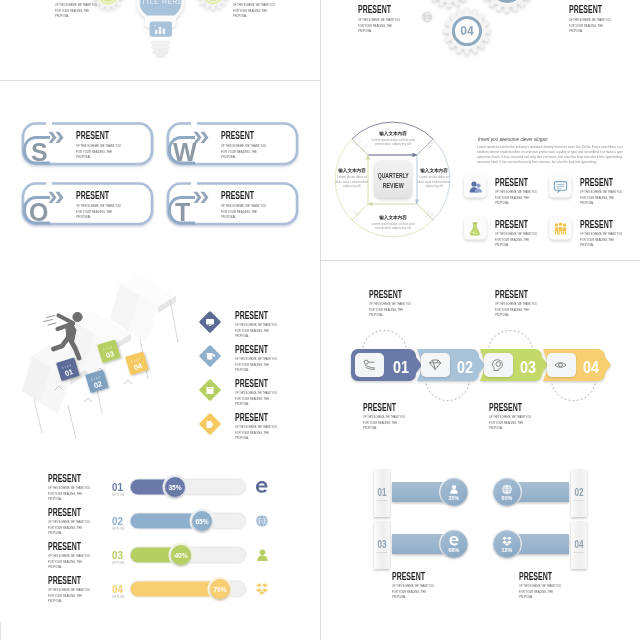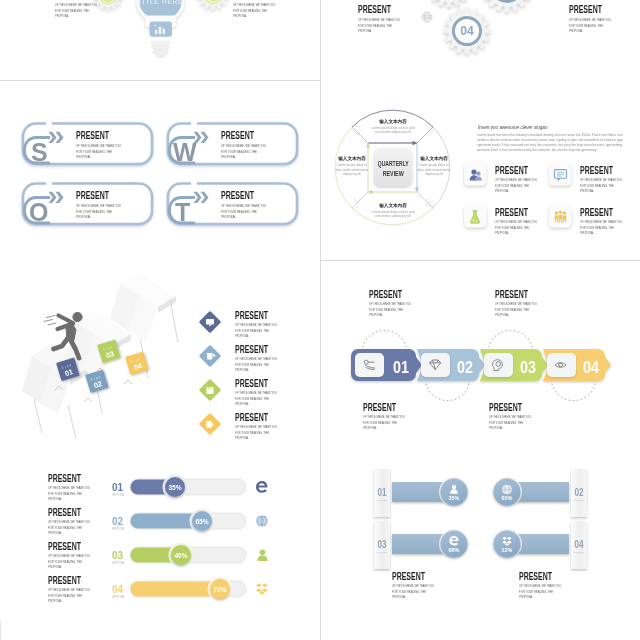--- a/index.html
+++ b/index.html
@@ -191,21 +191,21 @@
           <path d="M 55.5 50.7 L 59.2 50.7 L 63.5 56.4 L 59.2 62.1 L 55.5 62.1 L 59.8 56.4 Z"></path>
         </g>
         <text x="76" y="58" font-size="11" font-weight="bold" fill="#231f20" textLength="33" lengthAdjust="spacingAndGlyphs">PRESENT</text>
         <text x="76" y="66" font-size="4" fill="#5a5a5a" textLength="45" lengthAdjust="spacingAndGlyphs">OF THIS SCHEME, WE THANK YOU</text>
         <text x="76" y="71.5" font-size="4" fill="#5a5a5a" textLength="36" lengthAdjust="spacingAndGlyphs">FOR YOUR READING, THE</text>
         <text x="76" y="77" font-size="4" fill="#5a5a5a" textLength="15" lengthAdjust="spacingAndGlyphs">PROPOSAL</text>
       </g>
     </svg>
   </div>
 
-  <div class="cell" style="left:321px;top:66px">
+  <div class="cell" style="left:321px;top:78px">
     <svg width="319" height="179" viewBox="0 0 319 179">
       <defs>
         <filter id="qrsh" x="-40%" y="-40%" width="180%" height="180%">
           <feDropShadow dx="0" dy="1.6" stdDeviation="1.6" flood-color="#9a9a9a" flood-opacity="0.45"></feDropShadow>
         </filter>
         <linearGradient id="qrbox" x1="0" y1="0" x2="0" y2="1">
           <stop offset="0" stop-color="#f2f2f2"></stop>
             <stop offset="1" stop-color="#e3e3e3"></stop>
         </linearGradient>
       </defs>

